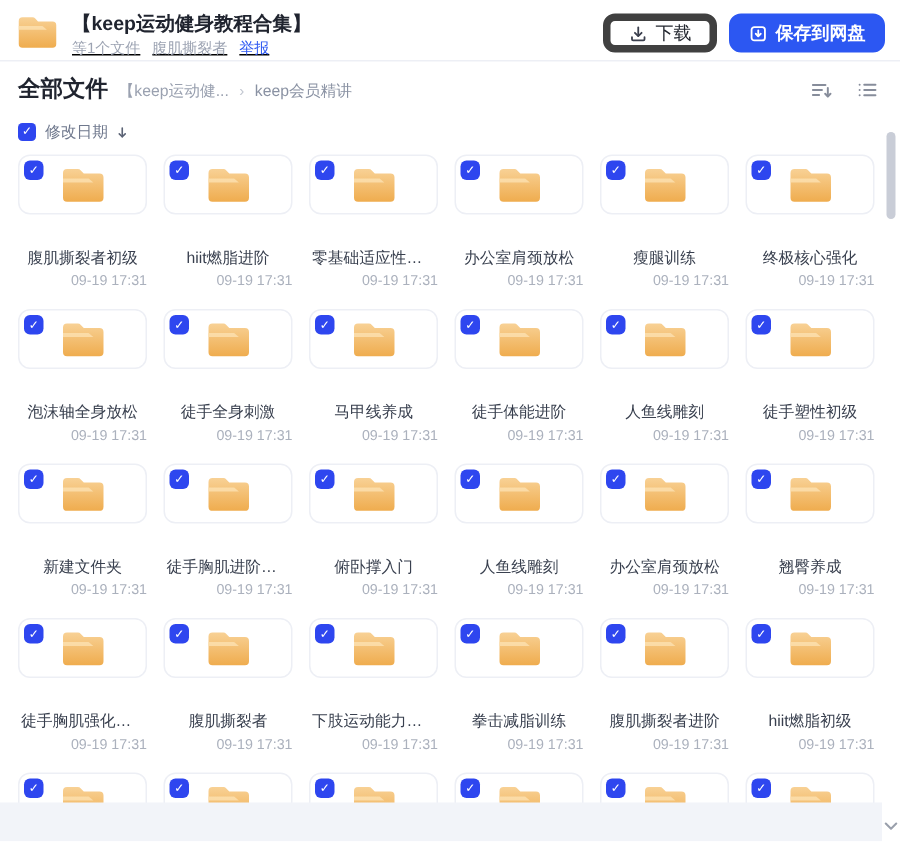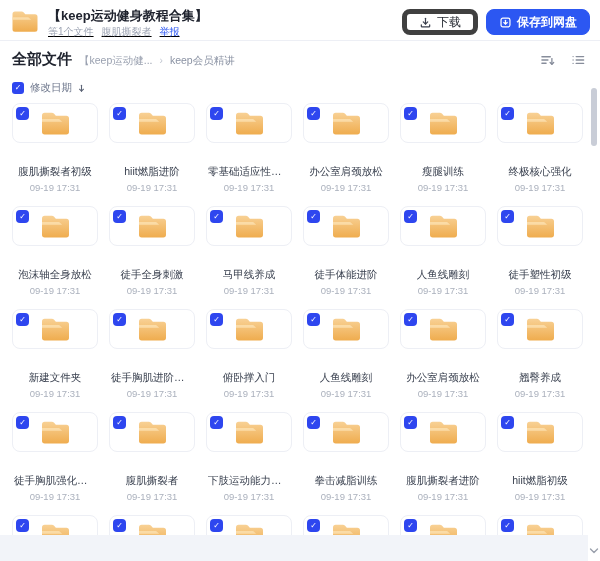--- a/index.html
+++ b/index.html
@@ -51,21 +51,21 @@
   .grid{display:grid;grid-template-columns:repeat(6,86px);column-gap:11px;row-gap:13px;
         padding:4px 0 0 12px;}
   .tile{width:86px;cursor:pointer;}
   .tile-panel{position:relative;width:86px;height:40px;background:#fff;border:1px solid var(--border);
               border-radius:8px;display:flex;align-items:center;justify-content:center;}
   .tile-check{position:absolute;top:3px;left:3px;width:13px;height:13px;border-radius:4px;
               background:var(--checkbox);display:flex;align-items:center;justify-content:center;}
   .tile-check .tick{color:#fff;font-size:8px;line-height:1;font-weight:bold;}
   .tile-name{margin-top:22px;font-size:10.5px;color:#39404F;text-align:center;
              white-space:nowrap;overflow:hidden;text-overflow:ellipsis;padding:0 2px;}
-  .tile-date{margin-top:3px;font-size:9.5px;color:#ABB1BD;text-align:center;}
+  .tile-date{margin-top:3px;font-size:9.5px;color:#ABB1BD;text-align:right;}
 
   
   .footer-strip{position:absolute;left:0;right:12px;bottom:0;height:26px;background:#F2F4F9;}
 
   
   .scrollbar{position:absolute;top:78px;bottom:0;right:0;width:12px;}
   .scroll-thumb{position:absolute;top:10px;right:3px;width:6px;height:58px;border-radius:3px;background:#C9CDD7;cursor:pointer;}
   .scroll-btn{position:absolute;bottom:6px;right:1px;cursor:pointer;display:inline-flex;}
 </style>
 </head>

